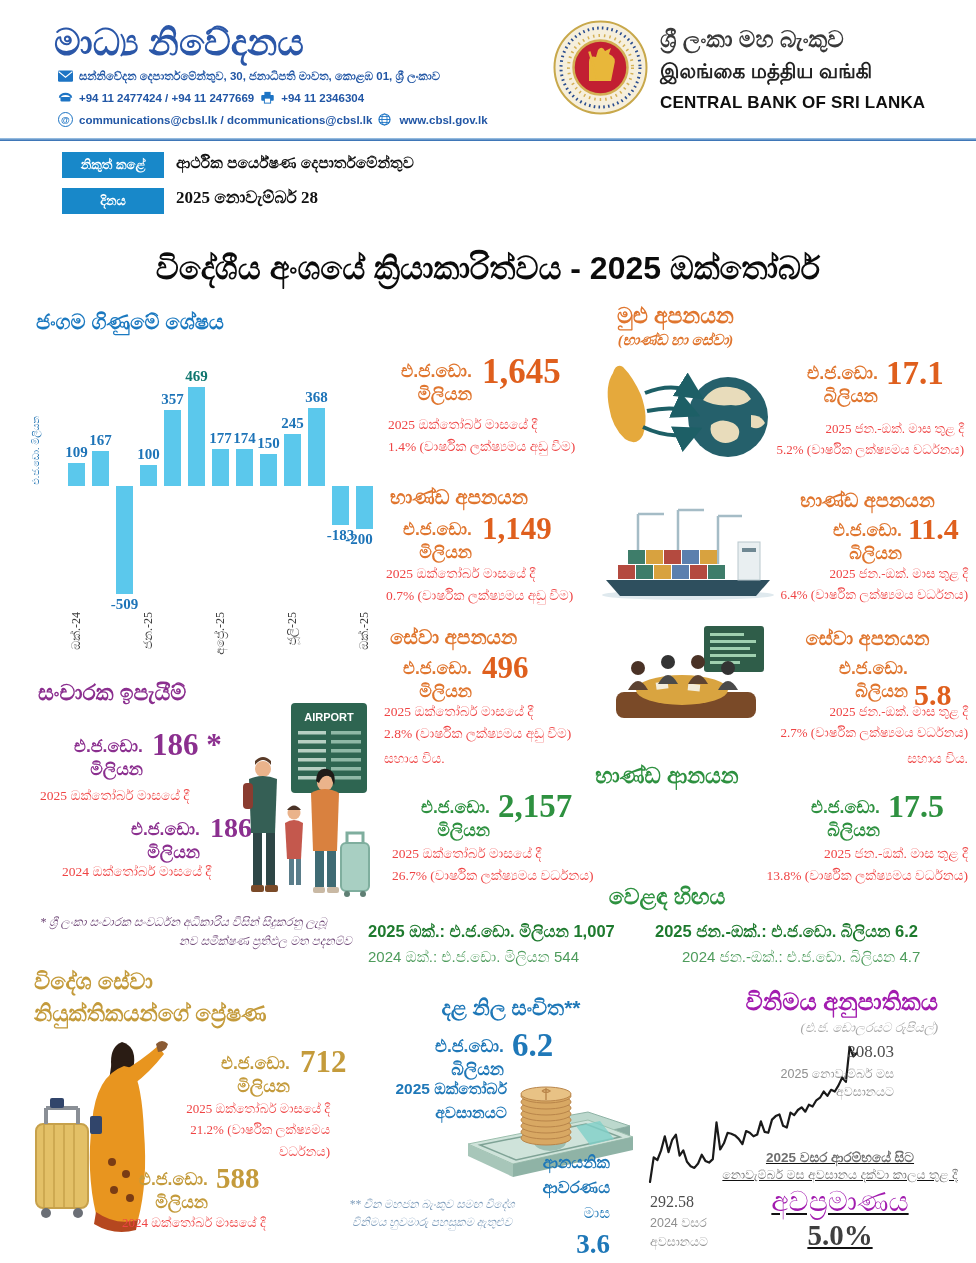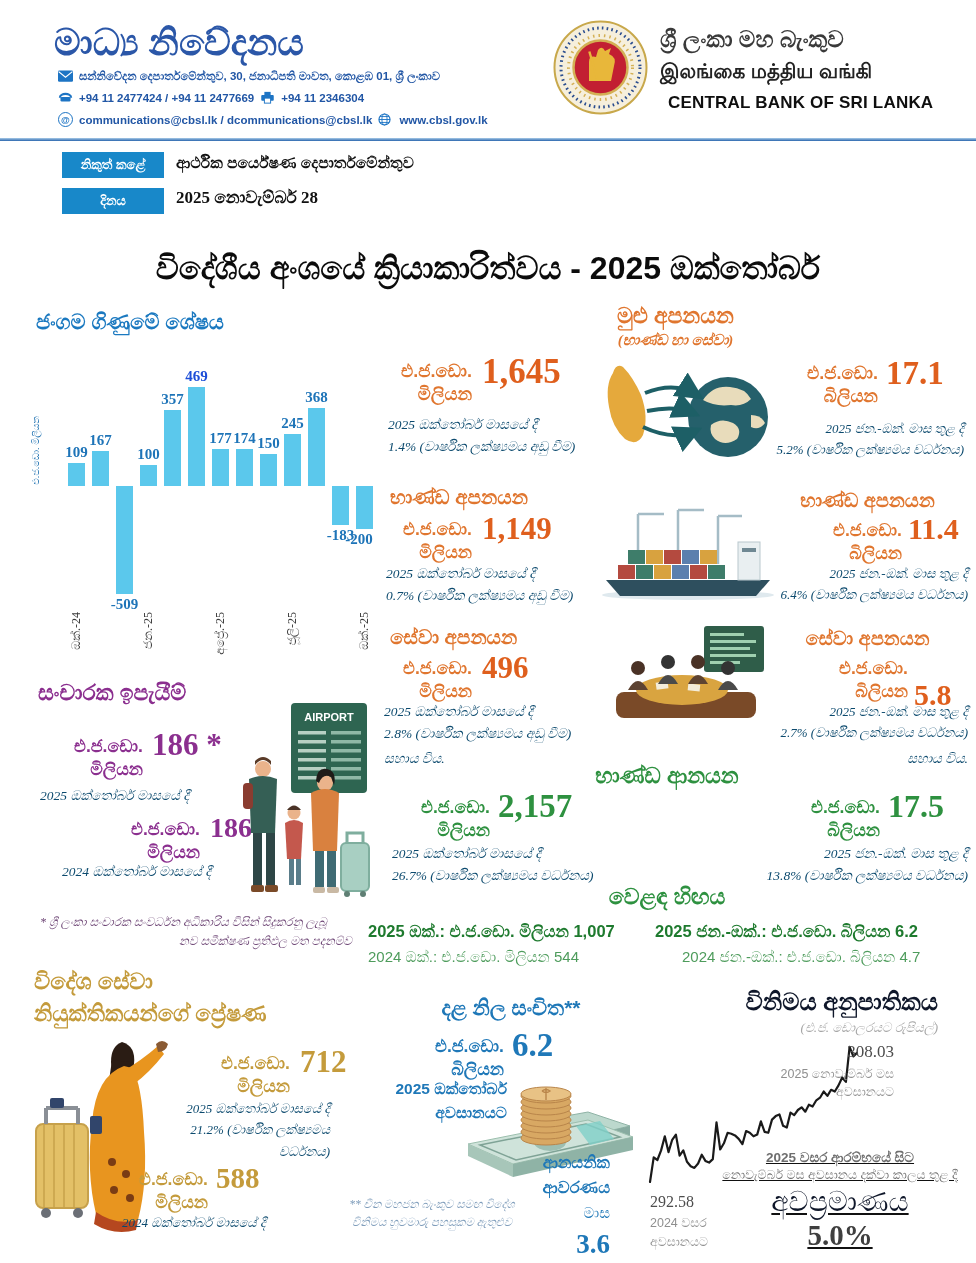--- a/index.html
+++ b/index.html
@@ -15,21 +15,21 @@
   
   #hdr-title{left:54px;top:22px;font-size:37px;font-weight:800;color:#2b57a8;}
   .contact-line{left:58px;display:flex;align-items:center;gap:6px;font-size:11.5px;
                 color:#2156a5;font-weight:bold;}
   .cicon{display:inline-flex;width:15px;height:13px;flex:none;}
   .at-icon{display:inline-flex;width:13px;height:13px;border:1.5px solid #1d74c4;border-radius:50%;
            align-items:center;justify-content:center;font-size:9px;color:#1d74c4;font-weight:bold;flex:none;}
   #bank-names{left:660px;top:26px;width:310px;}
   #bank-si{font-size:23px;font-weight:bold;color:#3a3a3a;}
   #bank-ta{font-size:20px;font-weight:600;color:#232323;margin-top:7px;}
-  #bank-en{font-size:17px;font-weight:800;color:#0f0f0f;margin-top:8px;letter-spacing:.2px;margin-left:8px;}
+  #bank-en{font-size:17px;font-weight:800;color:#0f0f0f;margin-top:8px;letter-spacing:.2px;}
   #hdr-rule{left:0;top:138px;width:976px;height:3px;
             background:linear-gradient(to bottom,#a9cbe8,#2a66ae);}
 
   
   .meta-box{left:62px;width:102px;height:26px;background:#1888c9;color:#fff;
             font-size:13px;font-weight:bold;display:flex;align-items:center;justify-content:center;}
   #meta-issued-val{left:176px;top:154px;font-size:15.5px;font-weight:bold;}
   #meta-date-val{left:176px;top:188px;font-size:17px;font-weight:bold;font-family:"Liberation Serif",serif;}
 
   #page-title{left:0;top:250px;width:976px;text-align:center;font-size:32px;font-weight:bold;color:#0c0c0c;}
@@ -41,31 +41,31 @@
   .bar-label{position:absolute;width:48px;text-align:center;font-family:"Liberation Serif",serif;
              font-weight:bold;font-size:15px;}
   .x-tick{position:absolute;writing-mode:vertical-rl;transform:rotate(180deg);
           font-family:"Liberation Serif",serif;font-size:12px;color:#3a3a3a;}
   .ylab{position:absolute;writing-mode:vertical-rl;transform:rotate(180deg);
         left:2px;top:70px;font-size:9.5px;color:#1b6fb0;}
 
   
   .unit{font-weight:bold;line-height:1.3;}
   .bignum{font-family:"Liberation Serif",serif;font-weight:bold;}
-  .sm{font-family:"Liberation Serif",serif;font-style:italic;font-size:13.5px;color:#0c4a6e;line-height:1.65;}
+  .sm{font-family:"Liberation Serif",serif;font-size:13.5px;color:#ef4444;line-height:1.65;}
 
   .orange-t{color:#e0762f;}
   .orange-n{color:#df5f1d;}
   .purple{color:#8b2f8f;}
   .green-t{color:#2e9140;}
   .green-d{color:#1e7a2e;}
   .green-l{color:#4e9c5c;}
   .gold{color:#c49b3c;}
   .blue{color:#1f78b8;}
-  .gray1{color:#0f172a;}
+  .gray1{color:#a21caf;}
   .gray2{color:#8f8f8f;}
   .gray3{color:#4d4d4d;}
 
   #tour-fn{font-size:12px;color:#6d4575;font-family:"Liberation Serif",serif;font-style:italic;line-height:1.55;}
   #res-fn{font-size:11.5px;color:#7f9dbb;font-family:"Liberation Serif",serif;font-style:italic;line-height:1.55;}
   svg{display:block;}
 </style>
 </head>
 <body>
 
@@ -147,21 +147,21 @@
       <div class="bar-label" style="left: 24.5px; top: 98.072px; color: rgb(30, 116, 184);">109</div>
       <div class="bar" style="left: 64px; width: 17px; height: 35.429px; top: 104.767px; background: rgb(91, 200, 236);"></div>
       <div class="bar-label" style="left: 48.5px; top: 85.7673px; color: rgb(30, 116, 184);">167</div>
       <div class="bar" style="left: 88px; width: 17px; height: 107.984px; top: 140.196px; background: rgb(91, 200, 236);"></div>
       <div class="bar-label" style="left: 72.5px; top: 250.18px; color: rgb(30, 116, 184);">-509</div>
       <div class="bar" style="left: 112px; width: 17px; height: 21.215px; top: 118.981px; background: rgb(91, 200, 236);"></div>
       <div class="bar-label" style="left: 96.5px; top: 99.9813px; color: rgb(30, 116, 184);">100</div>
       <div class="bar" style="left: 136px; width: 17px; height: 75.7374px; top: 64.4589px; background: rgb(91, 200, 236);"></div>
       <div class="bar-label" style="left: 120.5px; top: 45.4589px; color: rgb(30, 116, 184);">357</div>
       <div class="bar" style="left: 160px; width: 17px; height: 99.4981px; top: 40.6981px; background: rgb(91, 200, 236);"></div>
-      <div class="bar-label" style="left: 144.5px; top: 21.6981px; color: #1d4ed8;">469</div>
+      <div class="bar-label" style="left: 144.5px; top: 21.6981px; color: #0f766e;">469</div>
       <div class="bar" style="left: 184px; width: 17px; height: 37.5505px; top: 102.646px; background: rgb(91, 200, 236);"></div>
       <div class="bar-label" style="left: 168.5px; top: 83.6458px; color: rgb(30, 116, 184);">177</div>
       <div class="bar" style="left: 208px; width: 17px; height: 36.914px; top: 103.282px; background: rgb(91, 200, 236);"></div>
       <div class="bar-label" style="left: 192.5px; top: 84.2822px; color: rgb(30, 116, 184);">174</div>
       <div class="bar" style="left: 232px; width: 17px; height: 31.8224px; top: 108.374px; background: rgb(91, 200, 236);"></div>
       <div class="bar-label" style="left: 216.5px; top: 89.3738px; color: rgb(30, 116, 184);">150</div>
       <div class="bar" style="left: 256px; width: 17px; height: 51.9766px; top: 88.2196px; background: rgb(91, 200, 236);"></div>
       <div class="bar-label" style="left: 240.5px; top: 69.2196px; color: rgb(30, 116, 184);">245</div>
       <div class="bar" style="left: 280px; width: 17px; height: 78.071px; top: 62.1252px; background: rgb(91, 200, 236);"></div>
       <div class="bar-label" style="left: 264.5px; top: 43.1252px; color: rgb(30, 116, 184);">368</div>

